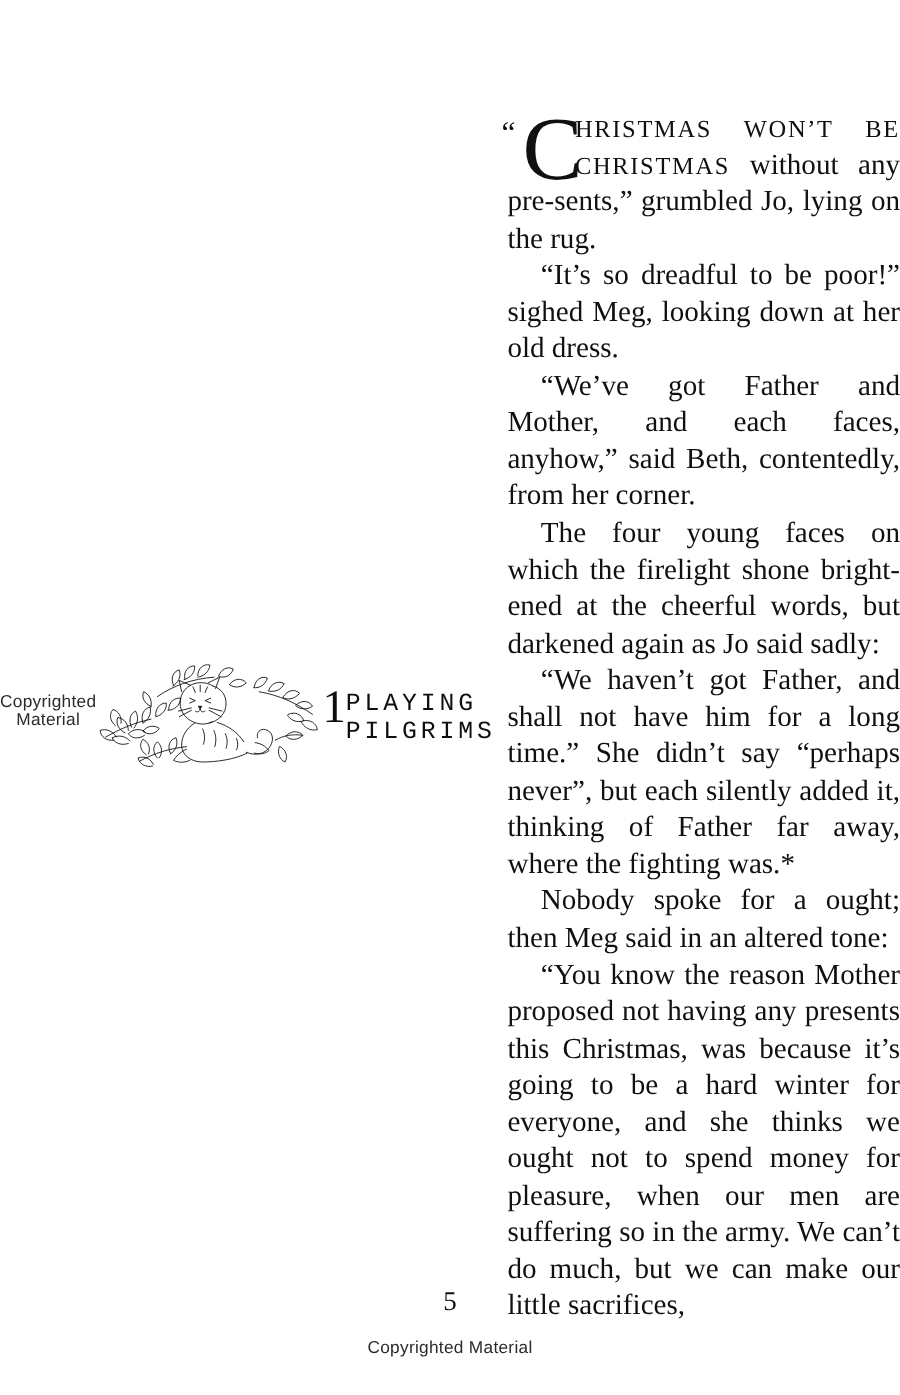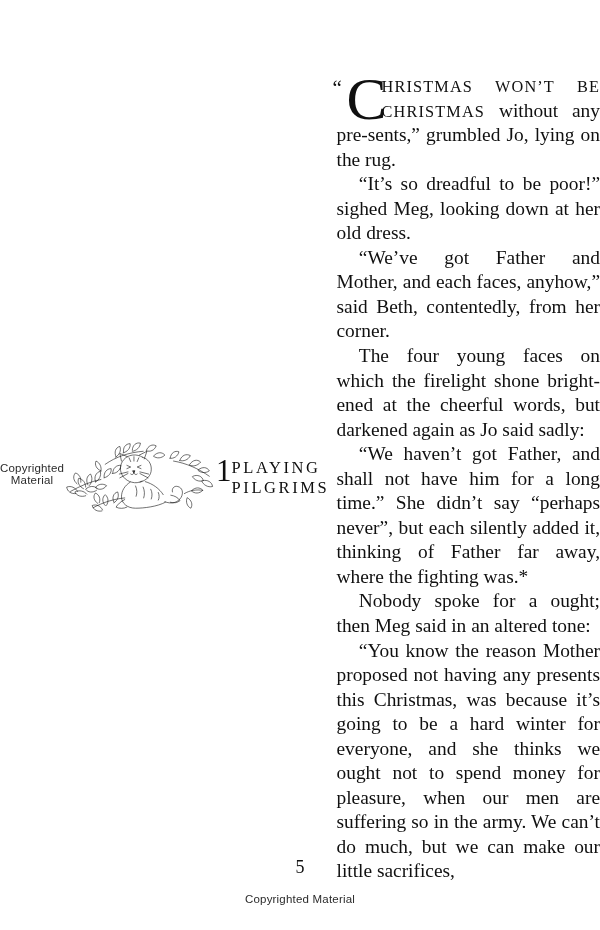--- a/index.html
+++ b/index.html
@@ -50,21 +50,21 @@
     height: 100%;
   }
   .chapter-number {
     font-family: "Liberation Serif", serif;
     font-size: 31px;
     line-height: 1;
     margin-top: 10px;
     color: #0f0f0f;
   }
   .chapter-title {
-    font-family: Liberation Serif, serif;
+    font-family: Liberation Mono, monospace;
     font-size: 16.5px;
     letter-spacing: 2.6px;
     margin-top: 26px;
     color: #0f0f0f;
   }
   .body-text {
     width: 486px;
     margin-top: 28px;
     font-size: 19.4px;
     line-height: 1.265;

